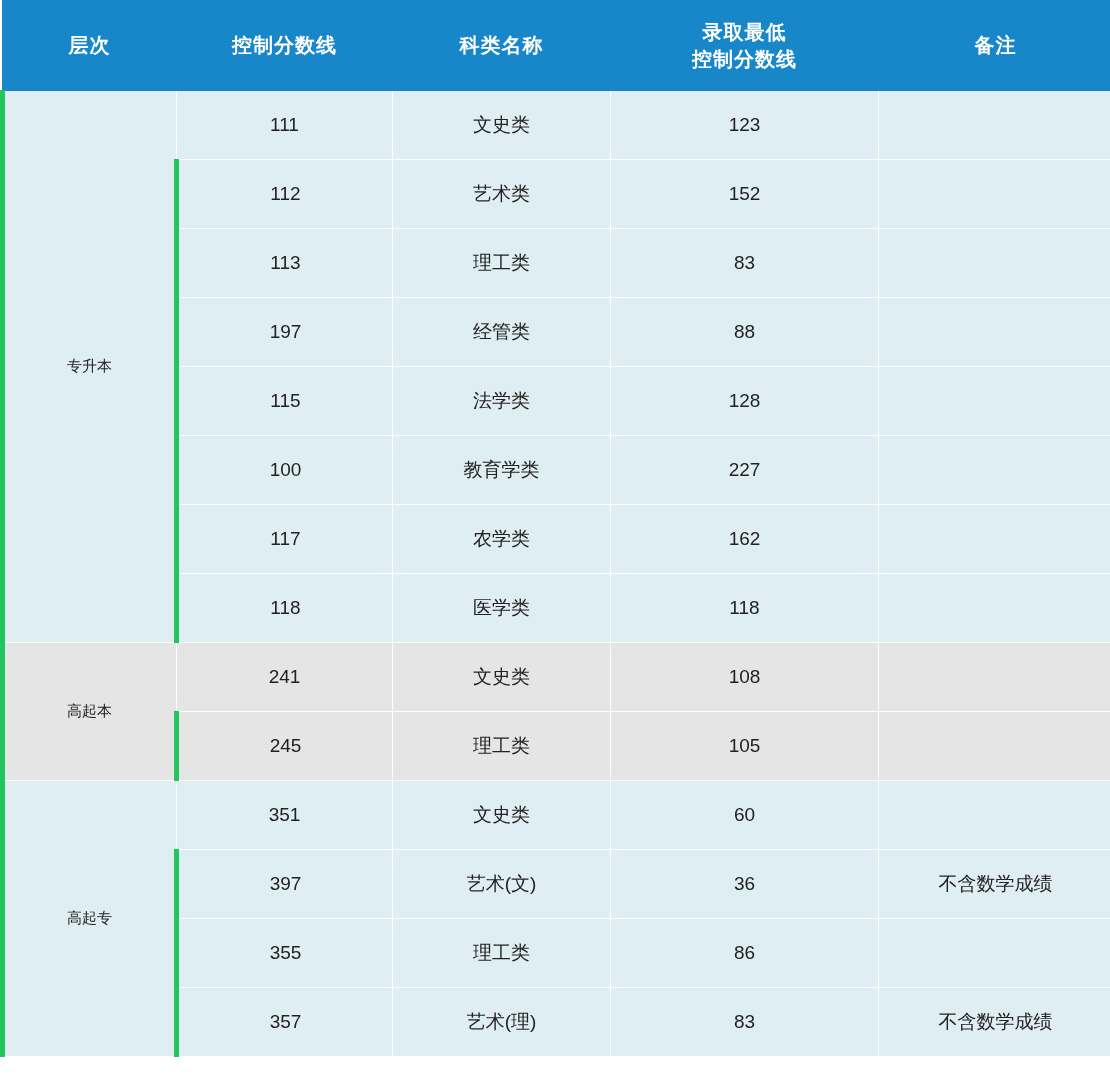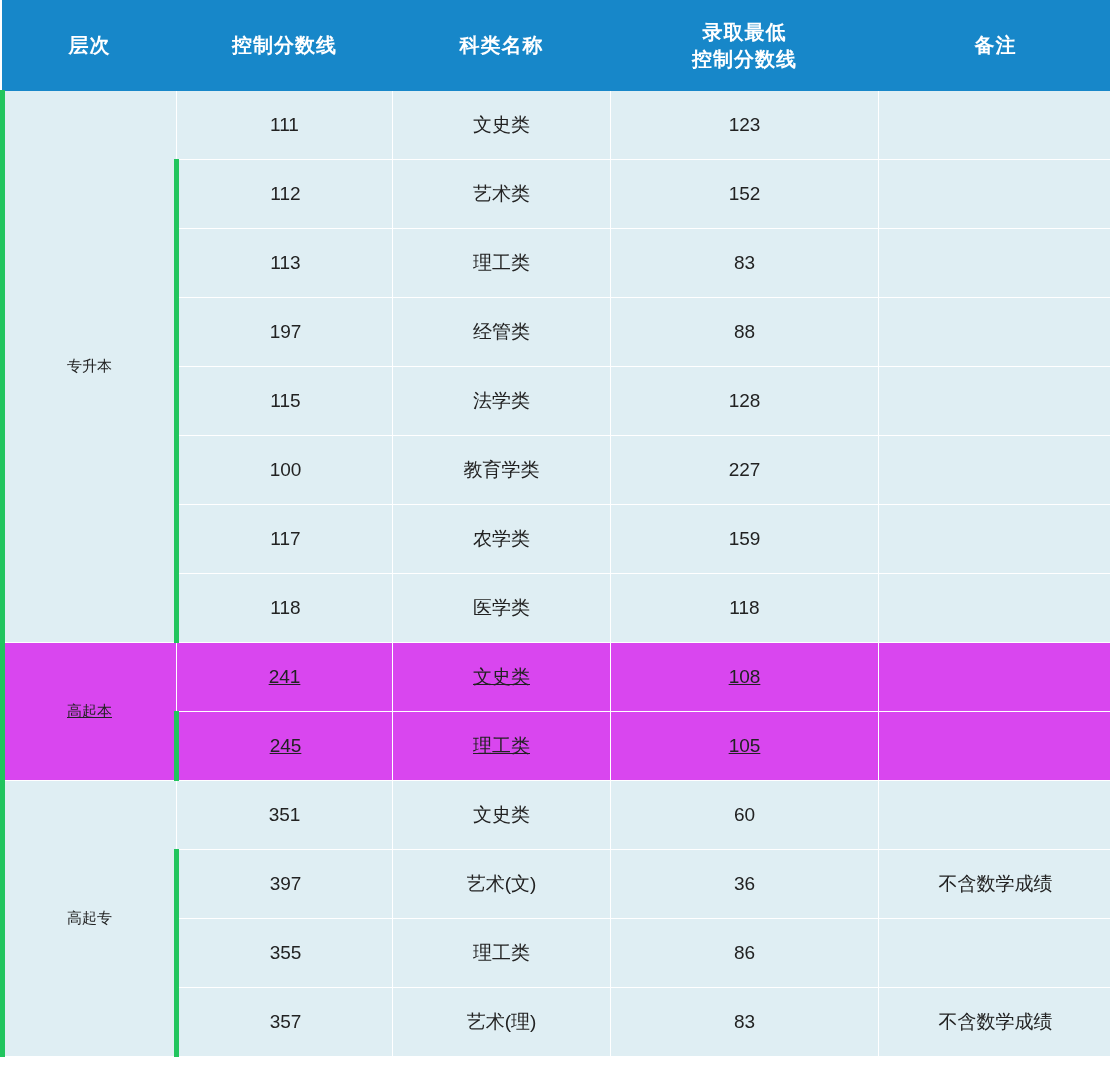--- a/index.html
+++ b/index.html
@@ -45,21 +45,21 @@
     height: 69px;
     font-size: 19px;
     text-align: center;
     vertical-align: middle;
     border: 1px solid #ffffff;
     padding: 2px 6px;
     box-sizing: border-box;
     color: #222222;
   }
   tbody tr.band-a td { background: #dfeef3; }
-  tbody tr.band-b td { background: #d946ef; text-decoration: underline; }
+  tbody tr.band-b td { background: #e5e5e5; }
 
   td.level-cell {
     font-size: 15px;
   }
   td.remark-cell {
     font-size: 19px;
   }
   
   tbody td:first-child { border-left: 5px solid #22c55e; }
   tbody td:last-child  { border-right: 1px solid #ffffff; margin-left: 16px; }
@@ -129,21 +129,21 @@
       </tr>
       <tr class="band-a">
         <td>100</td>
         <td>教育学类</td>
         <td>227</td>
         <td class="remark-cell"></td>
       </tr>
       <tr class="band-a">
         <td>117</td>
         <td>农学类</td>
-        <td>159</td>
+        <td>162</td>
         <td class="remark-cell"></td>
       </tr>
       <tr class="band-a">
         <td>118</td>
         <td>医学类</td>
         <td>118</td>
         <td class="remark-cell"></td>
       </tr>
       <tr class="band-b">
         <td class="level-cell" rowspan="2">高起本</td>

